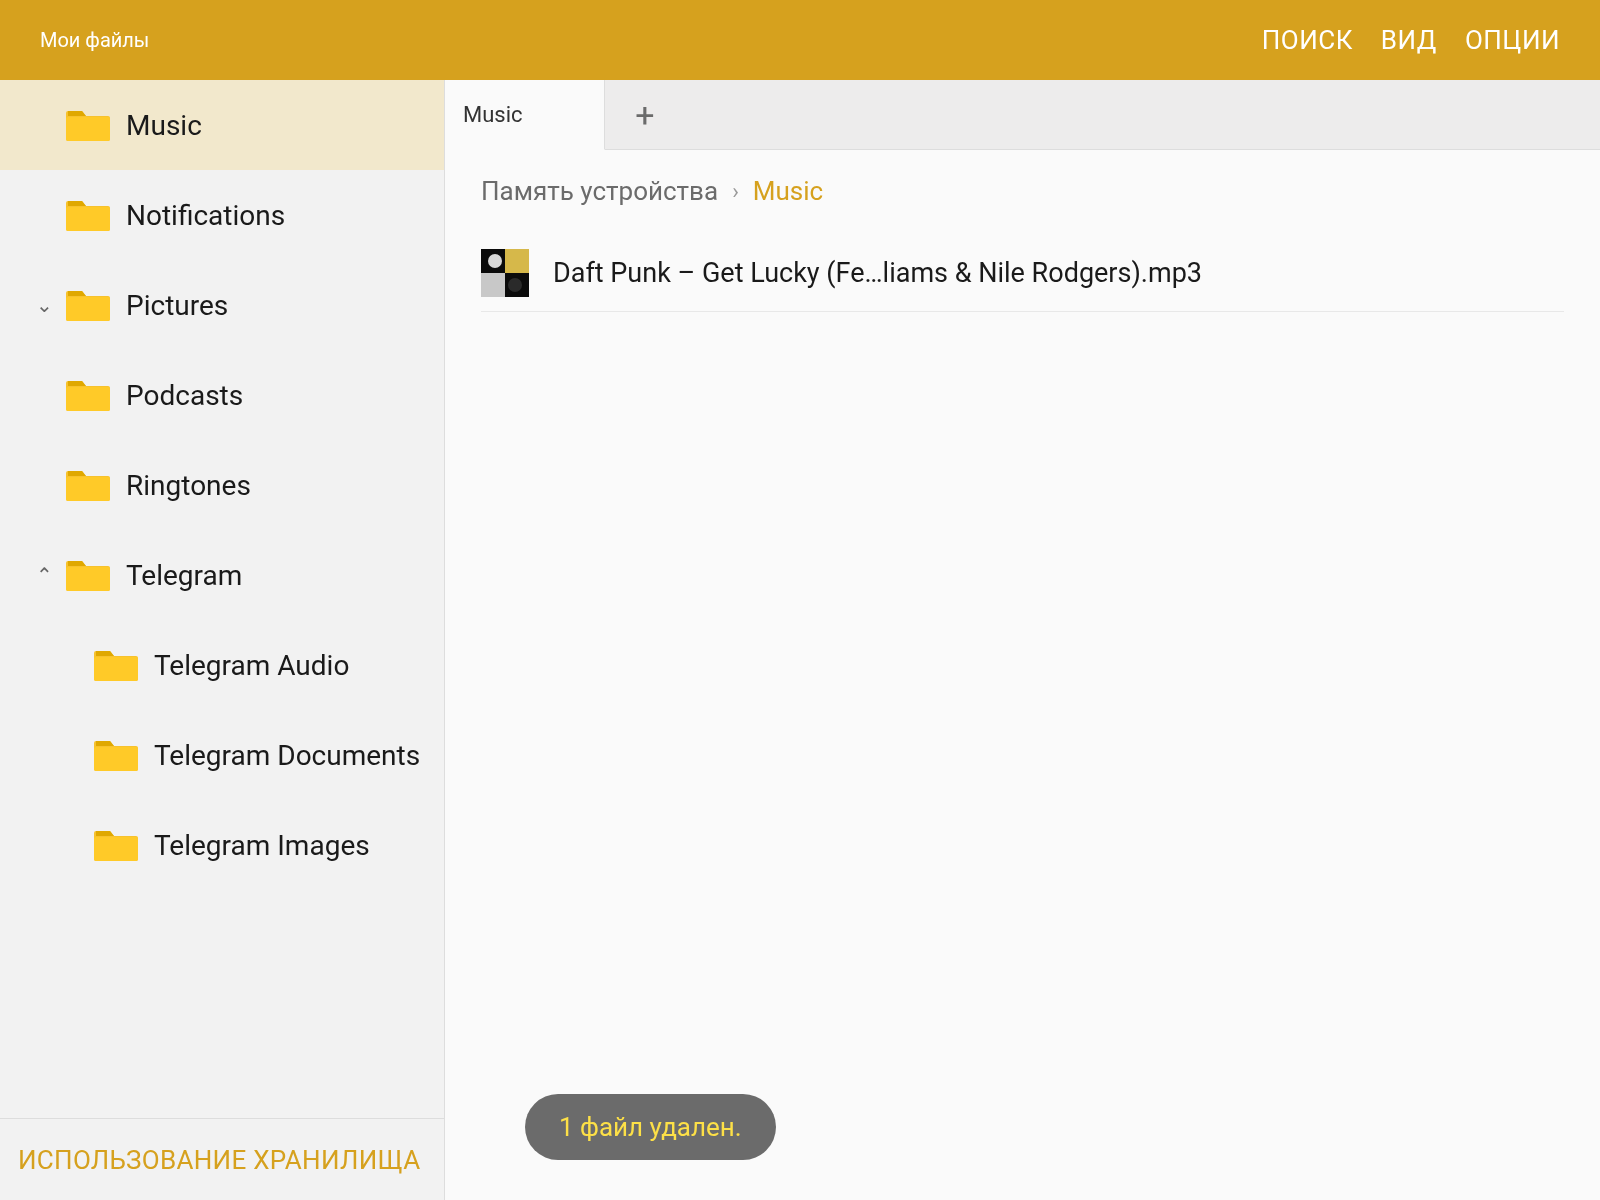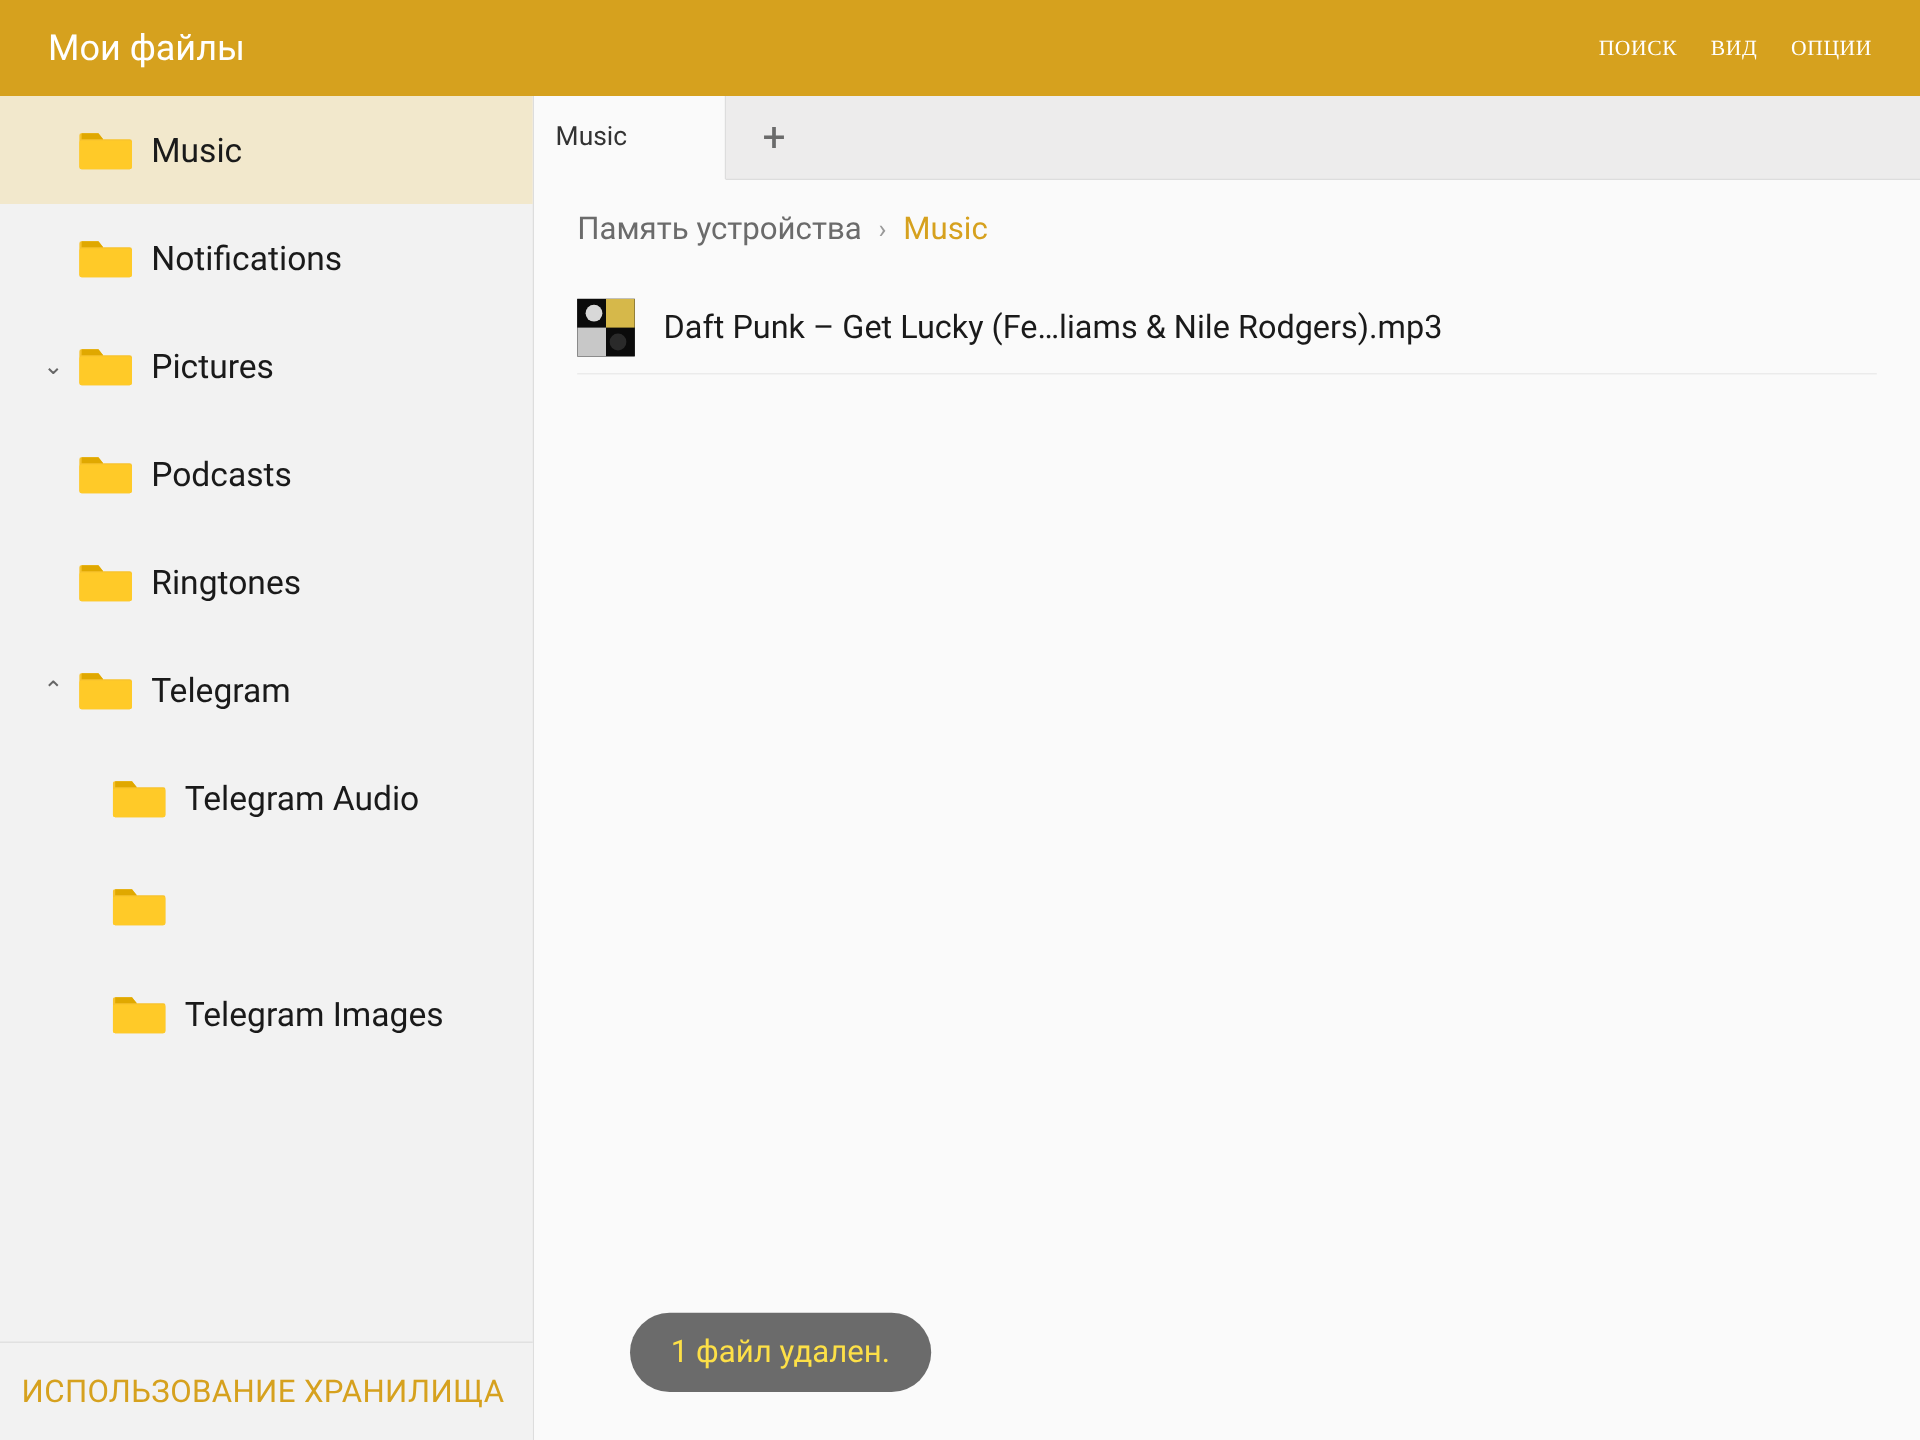--- a/index.html
+++ b/index.html
@@ -7,23 +7,23 @@
   
   .header {
     height: 80px;
     background: #d6a11e;
     display: flex;
     align-items: center;
     justify-content: space-between;
     padding: 0 40px;
     color: #fff;
   }
-  .header-title { font-size: 30px; font-weight: 400; }
+  .header-title { font-size: 20px; font-weight: 400; }
   .header-actions { display: flex; gap: 28px; }
-  .header-action { font-size: 18px; font-weight: 400; letter-spacing: 0.5px; cursor: pointer; font-family: Liberation Serif, serif; }
+  .header-action { font-size: 26px; font-weight: 400; letter-spacing: 0.5px; cursor: pointer; }
   
   .body { display: flex; height: calc(100% - 80px); }
   
   .sidebar {
     width: 445px;
     background: #f2f2f2;
     border-right: 1px solid #ddd;
     display: flex;
     flex-direction: column;
     position: relative;
@@ -208,20 +208,21 @@
   <rect x="0" y="10" width="44" height="24" rx="2" fill="#ffca28"></rect>
 </svg></span>
           <span class="sidebar-label">Telegram Audio</span>
         </div>
         <div class="sidebar-item child">
           <span class="folder-icon"><svg viewBox="0 0 44 36" width="44" height="36">
   <path d="M2 4 h14 l4 5 h22 a2 2 0 0 1 2 2 v21 a2 2 0 0 1 -2 2 H2 a2 2 0 0 1 -2 -2 V6 a2 2 0 0 1 2 -2 z" fill="#f7c22d"></path>
   <path d="M2 4 h14 l4 5 H2 z" fill="#e0a800"></path>
   <rect x="0" y="10" width="44" height="24" rx="2" fill="#ffca28"></rect>
 </svg></span>
+          <span class="sidebar-label">Telegram Documents</span>
         </div>
         <div class="sidebar-item child">
           <span class="folder-icon"><svg viewBox="0 0 44 36" width="44" height="36">
   <path d="M2 4 h14 l4 5 h22 a2 2 0 0 1 2 2 v21 a2 2 0 0 1 -2 2 H2 a2 2 0 0 1 -2 -2 V6 a2 2 0 0 1 2 -2 z" fill="#f7c22d"></path>
   <path d="M2 4 h14 l4 5 H2 z" fill="#e0a800"></path>
   <rect x="0" y="10" width="44" height="24" rx="2" fill="#ffca28"></rect>
 </svg></span>
           <span class="sidebar-label">Telegram Images</span>
         </div>
       </div>

